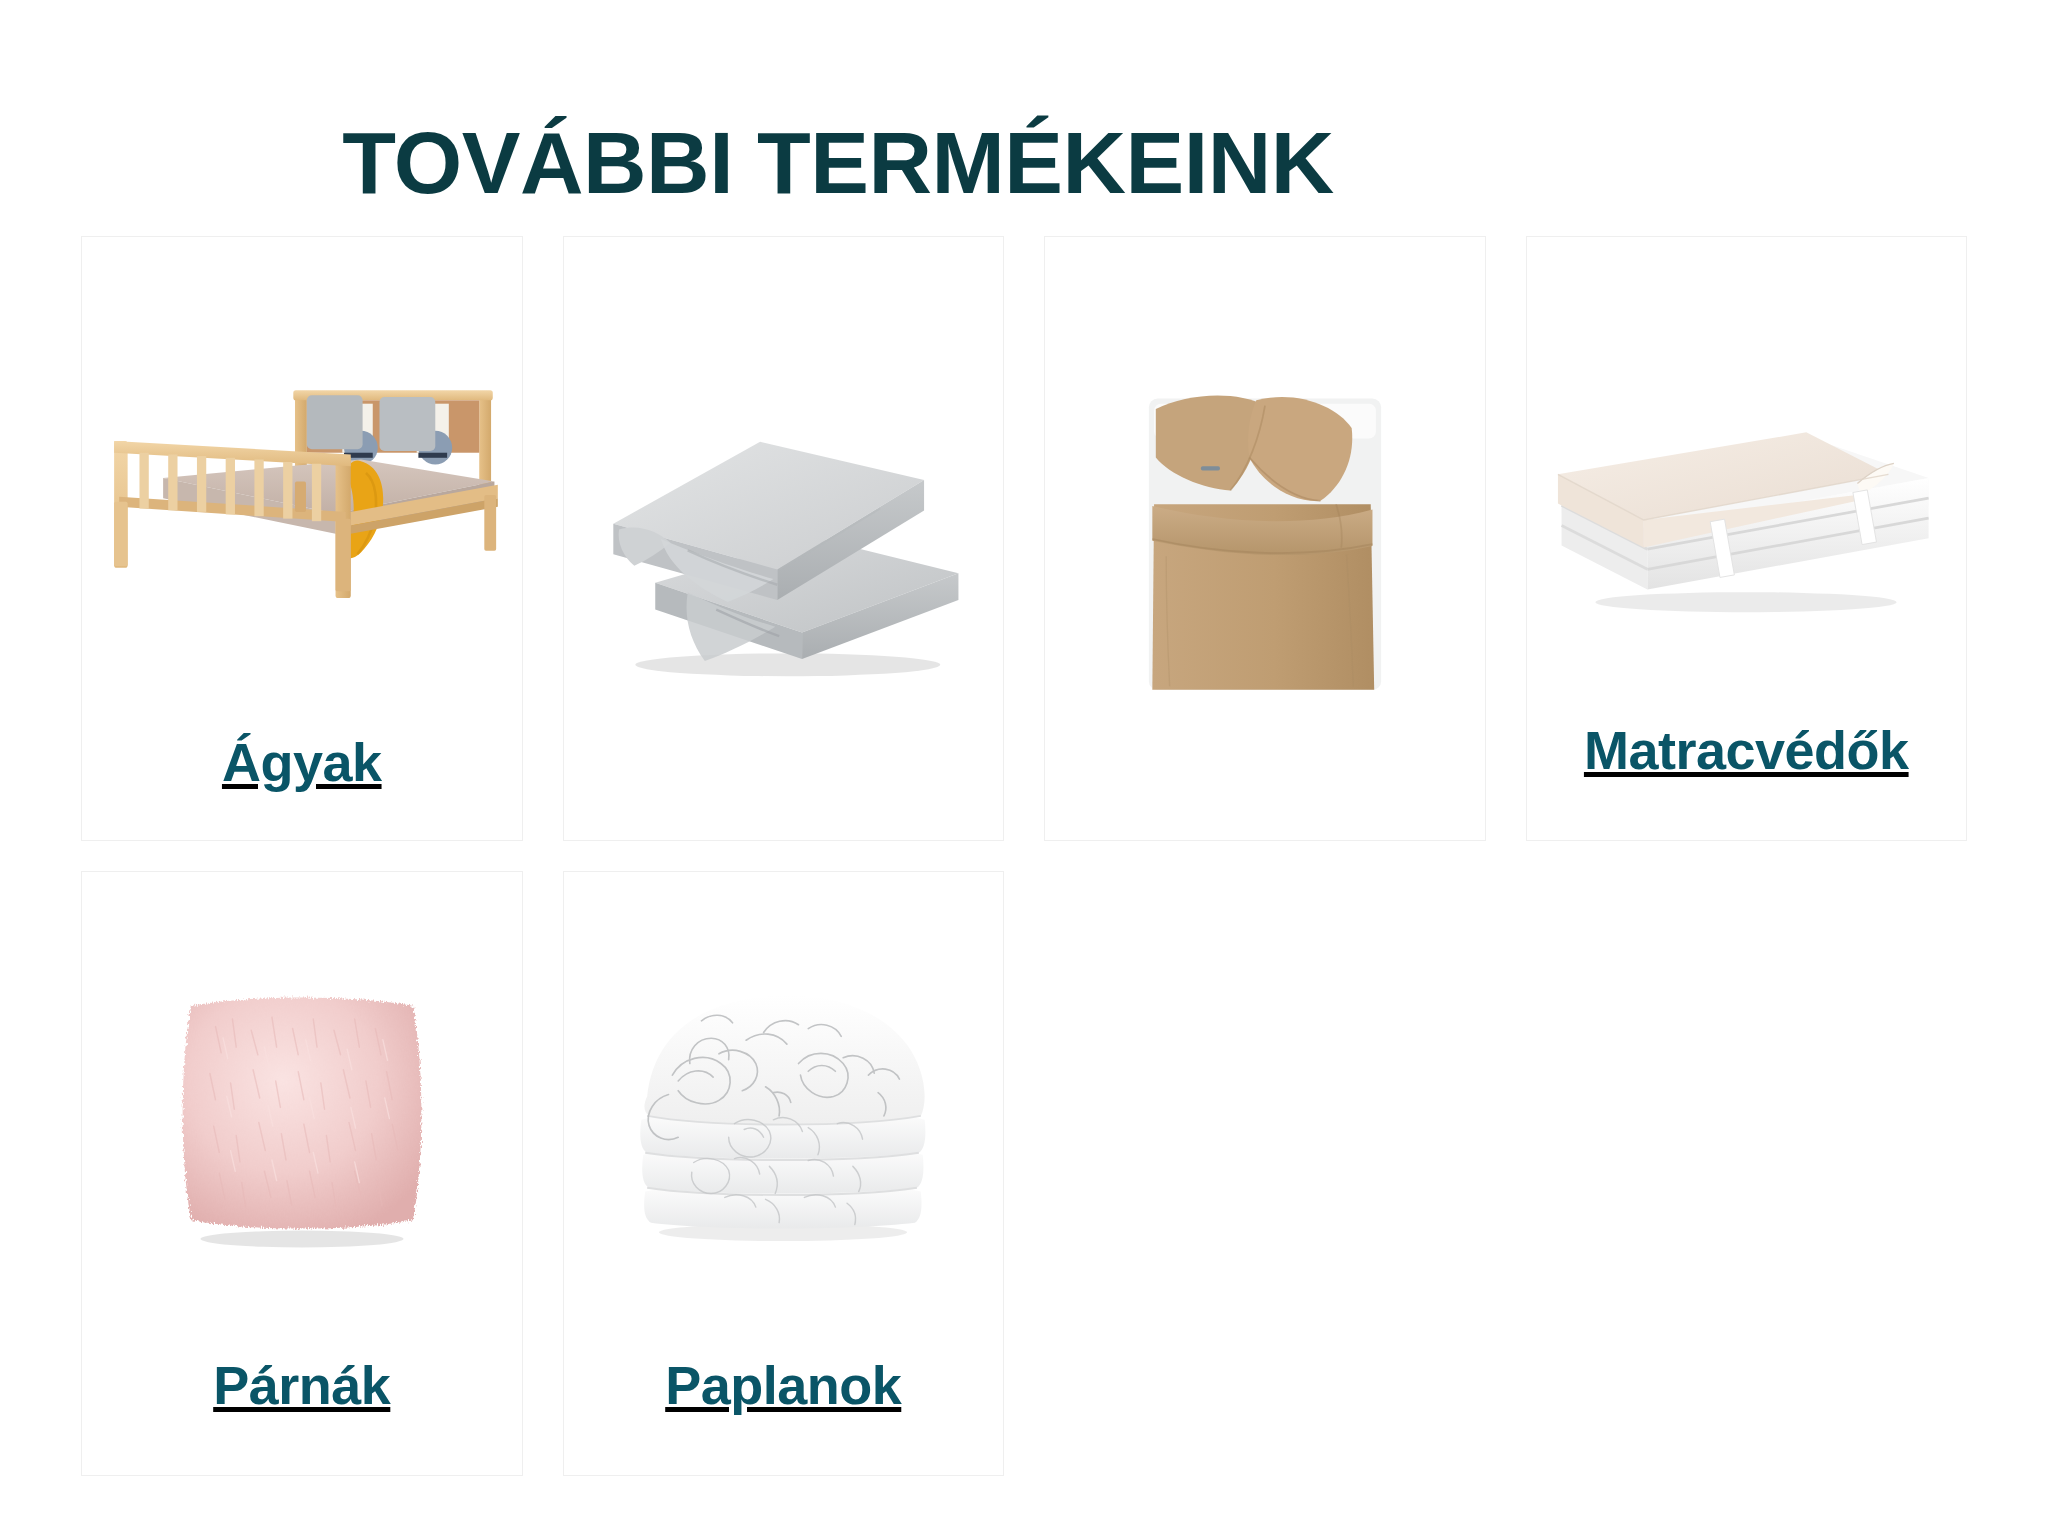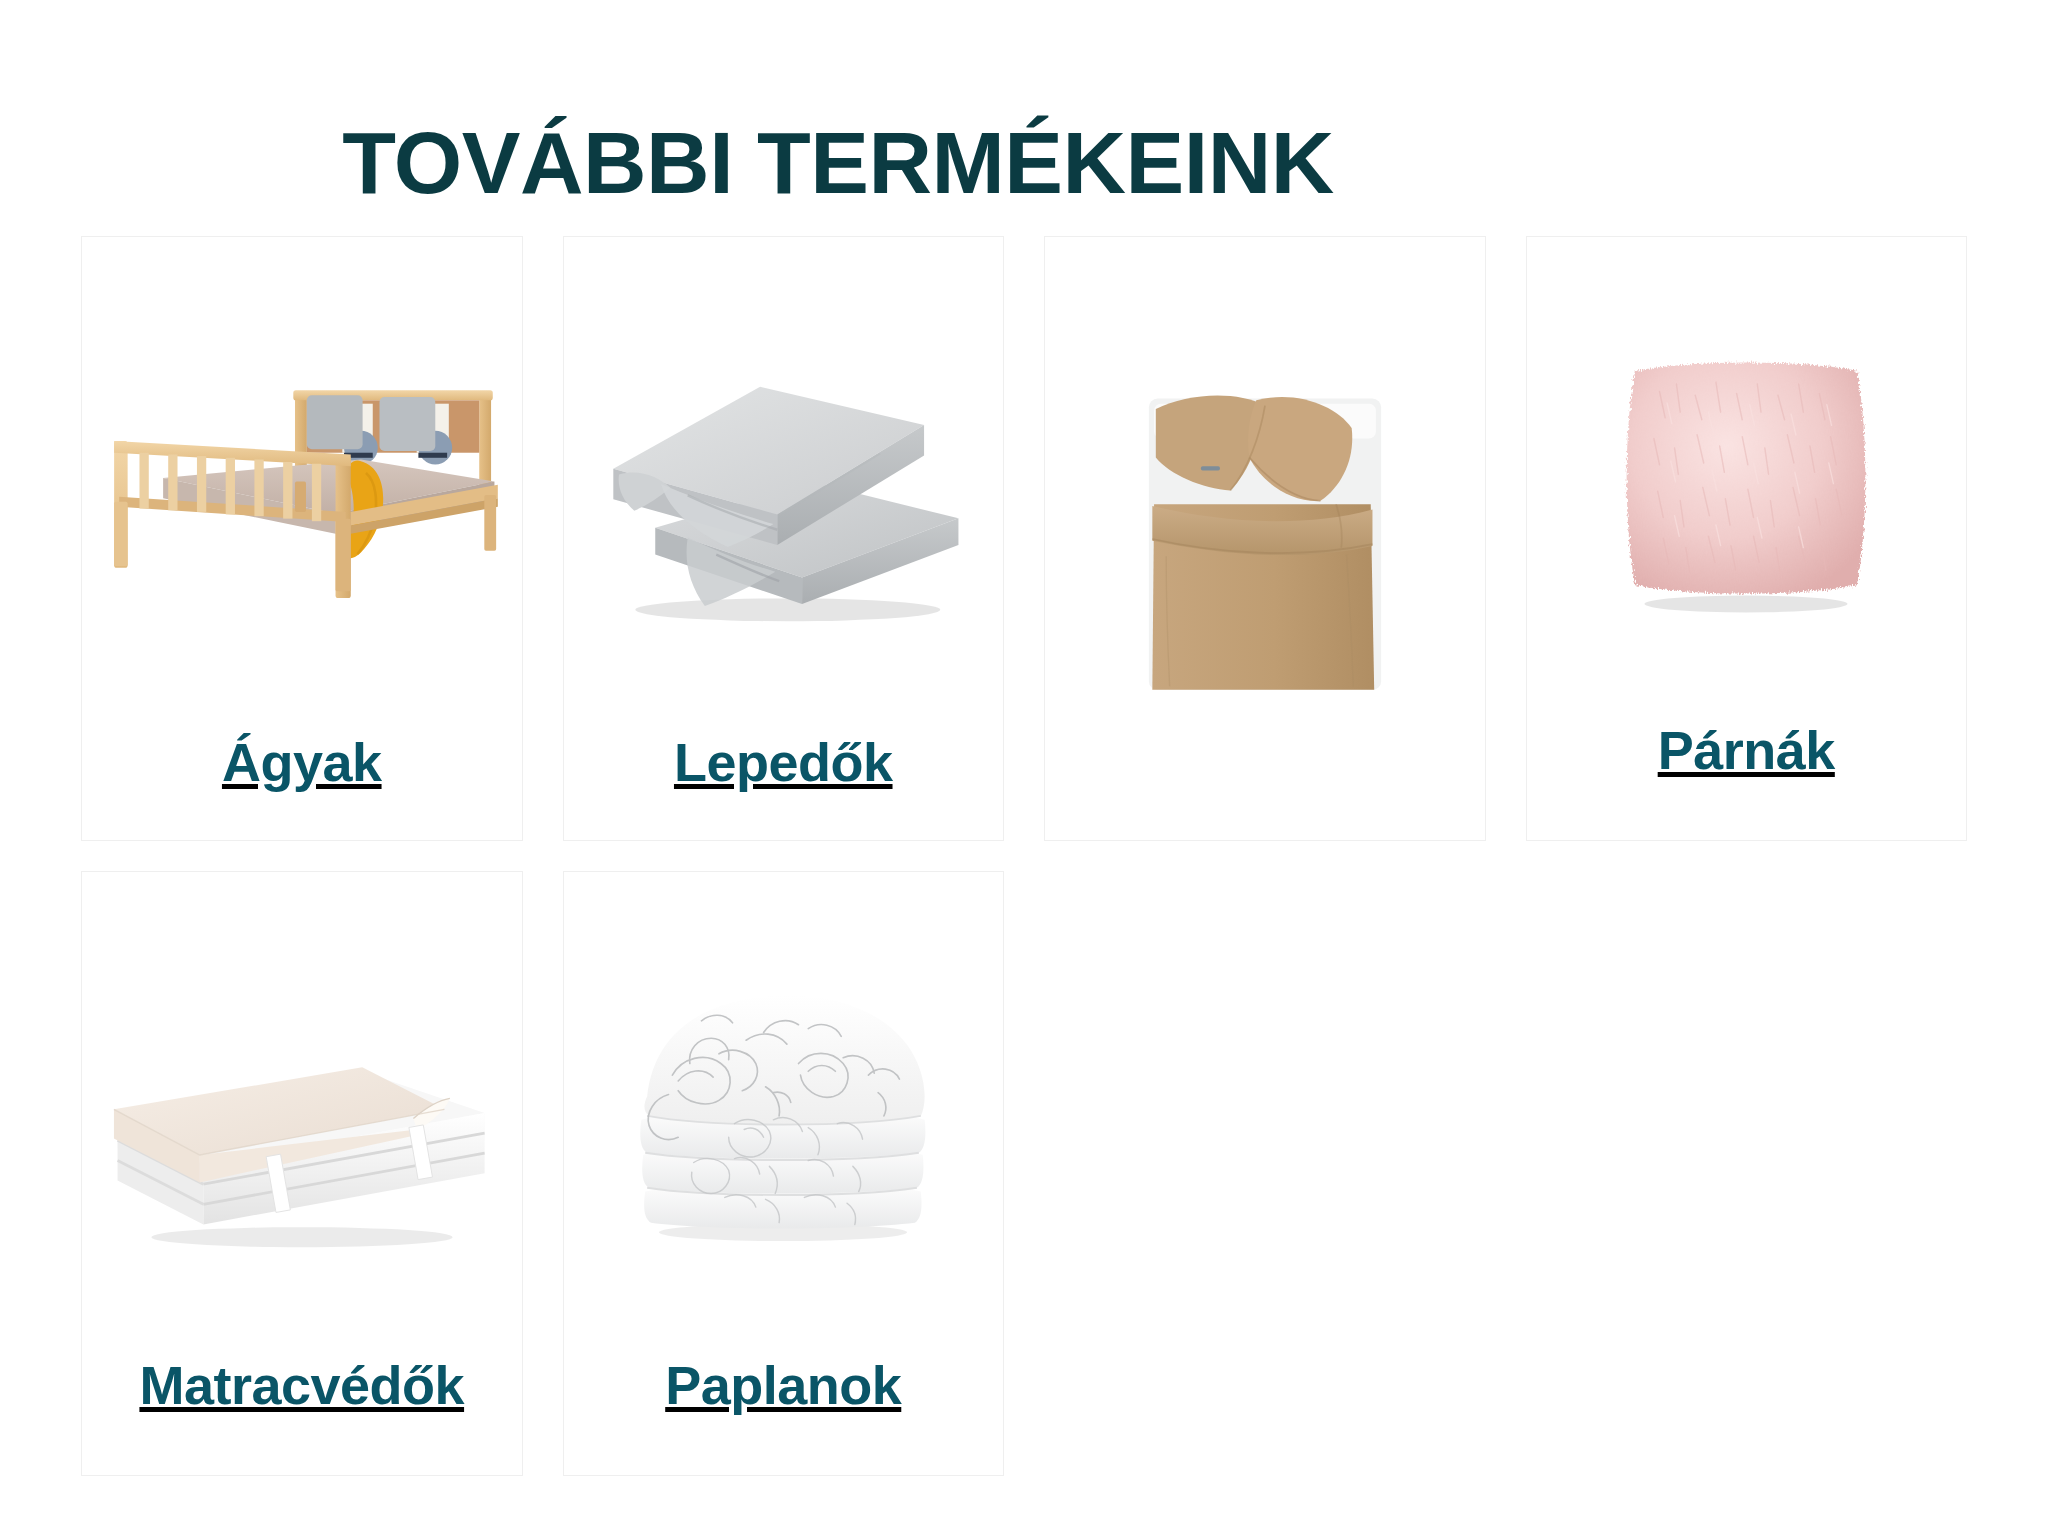--- a/index.html
+++ b/index.html
@@ -199,21 +199,20 @@
           <path d="M42 134 L196 48 L368 88 L214 182 Z" fill="url(#shTop)"></path>
           <path d="M214 182 L368 88 L368 120 L214 214 Z" fill="url(#shSide)"></path>
           <path d="M42 134 L214 182 L214 214 L42 166 Z" fill="#bfc2c5"></path>
 
           <path d="M48 140 c22 -6 40 2 54 14 c-12 10 -24 18 -38 24 c-12 -10 -18 -24 -16 -38 z" fill="#cfd2d4"></path>
           <path d="M92 150 c38 16 76 30 118 42 c-16 10 -32 18 -48 24 c-34 -16 -62 -38 -70 -66 z" fill="#d3d6d8" opacity="0.9"></path>
           <path d="M120 162 c30 14 62 26 94 36" fill="none" stroke="#a6aaad" stroke-width="2.5" opacity="0.55"></path>
           <path d="M216 182 c34 -20 70 -42 106 -64" fill="none" stroke="#b4b8bb" stroke-width="2" opacity="0.45"></path>
         </svg>
       </div>
-      <div class="card-label">Lepedők</div>
     </a>
 
     <a class="card row1">
       <div class="card-media">
         <svg class="illus" viewBox="0 0 300 380" width="260" height="330">
           <defs>
             <linearGradient id="bg1" x1="0" y1="0" x2="1" y2="0">
               <stop offset="0%" stop-color="#c7a67e"></stop>
               <stop offset="55%" stop-color="#bf9d72"></stop>
               <stop offset="100%" stop-color="#b08e63"></stop>
@@ -240,20 +239,65 @@
           <path d="M132 96 C158 126 186 144 214 146" fill="none" stroke="#a9875e" stroke-width="2" opacity="0.55"></path>
           <path d="M150 36 C144 72 130 110 110 134" fill="none" stroke="#a9875e" stroke-width="2" opacity="0.5"></path>
 
           <path d="M36 210 C36 268 38 320 40 360" fill="none" stroke="#a98b62" stroke-width="1.5" opacity="0.3"></path>
           <path d="M244 208 C248 262 250 318 252 360" fill="none" stroke="#a98b62" stroke-width="1.5" opacity="0.3"></path>
           <path d="M232 150 C238 168 240 182 238 200" fill="none" stroke="#a0815a" stroke-width="2" opacity="0.35"></path>
 
           <rect x="76" y="106" width="22" height="5" rx="2" fill="#7e8d99"></rect>
         </svg>
       </div>
+    </a>
+
+    <a class="card row2">
+      <div class="card-media">
+        <svg class="illus" viewBox="0 0 460 300" width="420" height="274">
+          <defs>
+            <linearGradient id="protTop" x1="0" y1="0" x2="1" y2="1">
+              <stop offset="0%" stop-color="#f6eee6"></stop>
+              <stop offset="100%" stop-color="#e9ddd2"></stop>
+            </linearGradient>
+            <linearGradient id="mattFront" x1="0" y1="0" x2="0" y2="1">
+              <stop offset="0%" stop-color="#ffffff"></stop>
+              <stop offset="100%" stop-color="#e3e3e3"></stop>
+            </linearGradient>
+          </defs>
+
+          <ellipse cx="230" cy="286" rx="165" ry="11" fill="#000" opacity="0.08"></ellipse>
+
+          <path d="M28 188 L122 236 L430 180 L430 150 L28 158 Z" fill="#fbfbfb"></path>
+          <path d="M28 158 L122 206 L430 150 L300 106 Z" fill="#f7f7f7"></path>
+          <path d="M122 206 L430 150 L430 216 L122 272 Z" fill="url(#mattFront)"></path>
+          <path d="M28 158 L122 206 L122 272 L28 224 Z" fill="#ededed"></path>
+
+          <path d="M122 228 L430 172" fill="none" stroke="#d8d8d8" stroke-width="3"></path>
+          <path d="M122 250 L430 194" fill="none" stroke="#d8d8d8" stroke-width="3"></path>
+          <path d="M28 180 L122 228" fill="none" stroke="#dcdcdc" stroke-width="3"></path>
+          <path d="M28 202 L122 250" fill="none" stroke="#dcdcdc" stroke-width="3"></path>
+
+          <path d="M24 146 L118 196 L386 146 L296 100 Z" fill="url(#protTop)"></path>
+
+          <path d="M352 156 C366 144 380 136 392 134 C386 148 372 160 356 168 Z" fill="#fdfaf5"></path>
+          <path d="M352 156 C366 144 380 136 392 134" fill="none" stroke="#ddd2c6" stroke-width="1.6"></path>
+
+          <path d="M24 146 L24 178 L118 226 L118 196 Z" fill="#efe4d9"></path>
+          <path d="M118 196 L118 226 L356 174 L356 168 Z" fill="#f2e8de"></path>
+
+          <rect x="196" y="196" width="16" height="62" fill="#ffffff" transform="rotate(-10 204 227)"></rect>
+          <rect x="196" y="196" width="16" height="62" fill="none" stroke="#e2e2e2" stroke-width="1" transform="rotate(-10 204 227)"></rect>
+          <rect x="352" y="164" width="16" height="58" fill="#ffffff" transform="rotate(-10 360 193)"></rect>
+          <rect x="352" y="164" width="16" height="58" fill="none" stroke="#e2e2e2" stroke-width="1" transform="rotate(-10 360 193)"></rect>
+
+          <path d="M24 146 L118 196 L386 146" fill="none" stroke="#e0d4c8" stroke-width="1.5" opacity="0.8"></path>
+        </svg>
+      </div>
+      <div class="card-label">Matracvédők</div>
     </a>
 
     <a class="card row2">
       <div class="card-media">
         <svg class="illus" viewBox="0 0 300 300" width="282" height="282">
           <defs>
             <radialGradient id="furG" cx="42%" cy="36%" r="72%">
               <stop offset="0%" stop-color="#fae3e2"></stop>
               <stop offset="55%" stop-color="#f1cdcc"></stop>
               <stop offset="100%" stop-color="#e0aead"></stop>
@@ -324,65 +368,20 @@
               <path d="M162 192 l5 22"></path>
             <path d="M206 202 l5 22"></path>
           </g>
         </svg>
       </div>
       <div class="card-label">Párnák</div>
     </a>
 
     <a class="card row2">
       <div class="card-media">
-        <svg class="illus" viewBox="0 0 460 300" width="420" height="274">
-          <defs>
-            <linearGradient id="protTop" x1="0" y1="0" x2="1" y2="1">
-              <stop offset="0%" stop-color="#f6eee6"></stop>
-              <stop offset="100%" stop-color="#e9ddd2"></stop>
-            </linearGradient>
-            <linearGradient id="mattFront" x1="0" y1="0" x2="0" y2="1">
-              <stop offset="0%" stop-color="#ffffff"></stop>
-              <stop offset="100%" stop-color="#e3e3e3"></stop>
-            </linearGradient>
-          </defs>
-
-          <ellipse cx="230" cy="286" rx="165" ry="11" fill="#000" opacity="0.08"></ellipse>
-
-          <path d="M28 188 L122 236 L430 180 L430 150 L28 158 Z" fill="#fbfbfb"></path>
-          <path d="M28 158 L122 206 L430 150 L300 106 Z" fill="#f7f7f7"></path>
-          <path d="M122 206 L430 150 L430 216 L122 272 Z" fill="url(#mattFront)"></path>
-          <path d="M28 158 L122 206 L122 272 L28 224 Z" fill="#ededed"></path>
-
-          <path d="M122 228 L430 172" fill="none" stroke="#d8d8d8" stroke-width="3"></path>
-          <path d="M122 250 L430 194" fill="none" stroke="#d8d8d8" stroke-width="3"></path>
-          <path d="M28 180 L122 228" fill="none" stroke="#dcdcdc" stroke-width="3"></path>
-          <path d="M28 202 L122 250" fill="none" stroke="#dcdcdc" stroke-width="3"></path>
-
-          <path d="M24 146 L118 196 L386 146 L296 100 Z" fill="url(#protTop)"></path>
-
-          <path d="M352 156 C366 144 380 136 392 134 C386 148 372 160 356 168 Z" fill="#fdfaf5"></path>
-          <path d="M352 156 C366 144 380 136 392 134" fill="none" stroke="#ddd2c6" stroke-width="1.6"></path>
-
-          <path d="M24 146 L24 178 L118 226 L118 196 Z" fill="#efe4d9"></path>
-          <path d="M118 196 L118 226 L356 174 L356 168 Z" fill="#f2e8de"></path>
-
-          <rect x="196" y="196" width="16" height="62" fill="#ffffff" transform="rotate(-10 204 227)"></rect>
-          <rect x="196" y="196" width="16" height="62" fill="none" stroke="#e2e2e2" stroke-width="1" transform="rotate(-10 204 227)"></rect>
-          <rect x="352" y="164" width="16" height="58" fill="#ffffff" transform="rotate(-10 360 193)"></rect>
-          <rect x="352" y="164" width="16" height="58" fill="none" stroke="#e2e2e2" stroke-width="1" transform="rotate(-10 360 193)"></rect>
-
-          <path d="M24 146 L118 196 L386 146" fill="none" stroke="#e0d4c8" stroke-width="1.5" opacity="0.8"></path>
-        </svg>
-      </div>
-      <div class="card-label">Matracvédők</div>
-    </a>
-
-    <a class="card row2">
-      <div class="card-media">
         <svg class="illus" viewBox="0 0 340 270" width="330" height="262">
           <defs>
             <linearGradient id="dvTop" x1="0" y1="0" x2="0" y2="1">
               <stop offset="0%" stop-color="#ffffff"></stop>
               <stop offset="100%" stop-color="#efefef"></stop>
             </linearGradient>
             <linearGradient id="dvRoll" x1="0" y1="0" x2="0" y2="1">
               <stop offset="0%" stop-color="#fdfdfd"></stop>
               <stop offset="100%" stop-color="#e9eaeb"></stop>
             </linearGradient>

